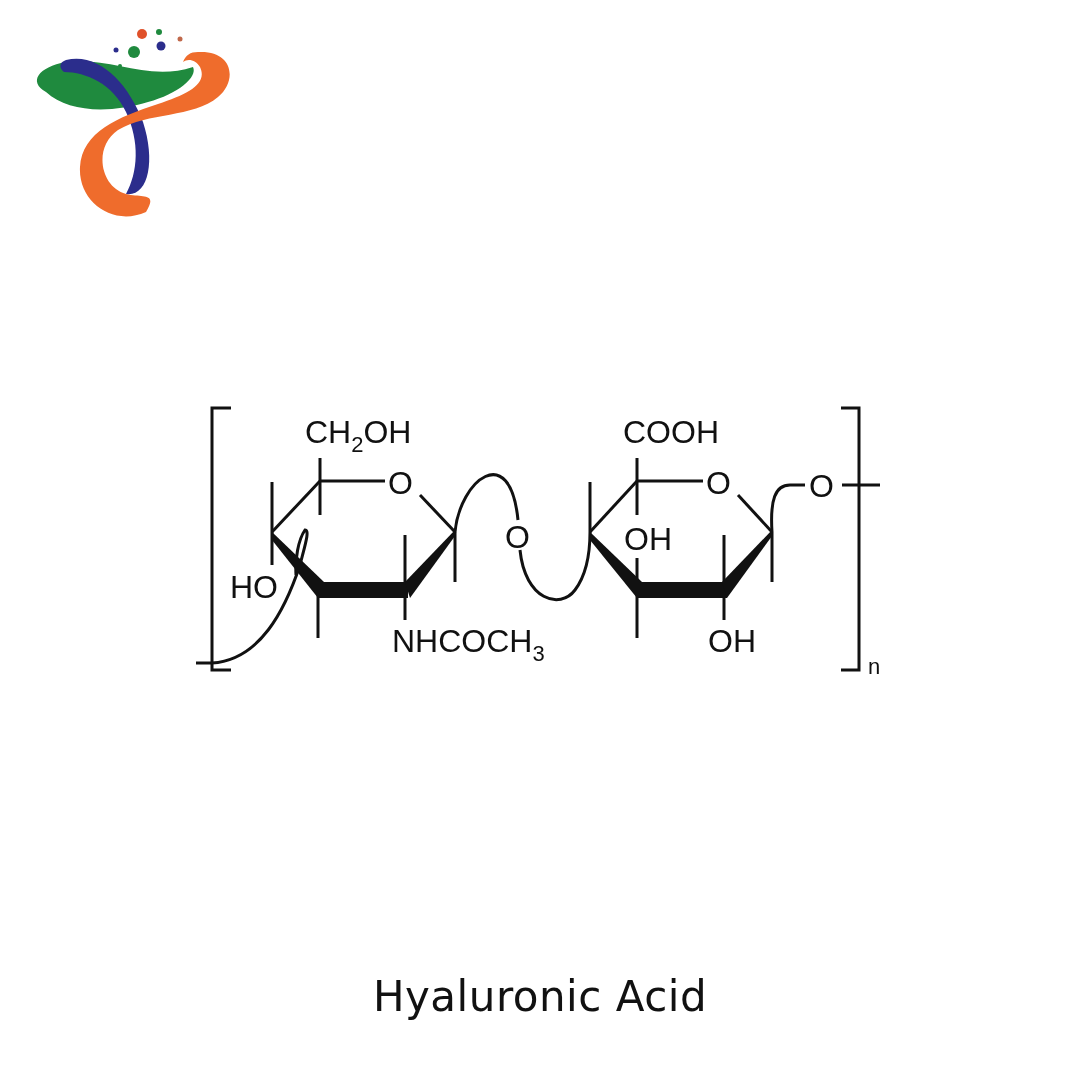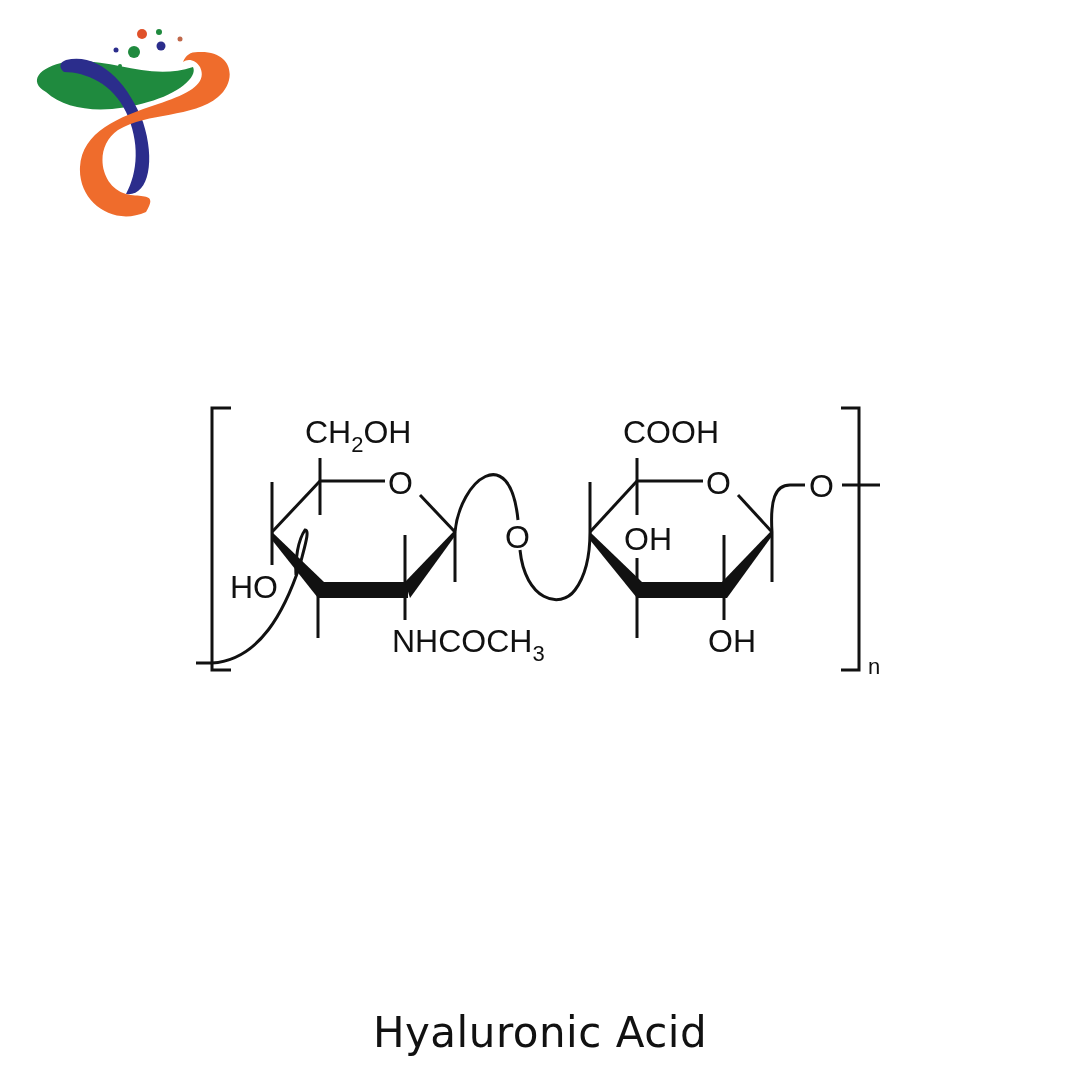--- a/index.html
+++ b/index.html
@@ -1,19 +1,19 @@
 <!DOCTYPE html>
 <html><head>
   <meta charset="utf-8">
   <style>
     html, body { margin: 0; padding: 0; background: #ffffff; }
     body { width: 1080px; height: 1080px; position: relative; overflow: hidden; font-family: "Liberation Sans", sans-serif; }
     .logo { position: absolute; left: 18px; left: 18px; top: 22px; width: 225px; height: 200px; }
     .structure { position: absolute; left: 0; top: 0; width: 1080px; height: 1080px; }
-    .caption { position: absolute; left: 0; width: 1080px; top: 1008px; text-align: center; font-family: "DejaVu Sans", sans-serif; font-size: 42px; color: #111111; letter-spacing: 0.5px; }
+    .caption { position: absolute; left: 0; width: 1080px; top: 972px; text-align: center; font-family: "DejaVu Sans", sans-serif; font-size: 42px; color: #111111; letter-spacing: 0.5px; }
     svg text { font-family: "Liberation Sans", sans-serif; fill: #111111; }
   </style>
 </head>
 <body>
 
 <svg class="logo" viewBox="0 0 225 200">
 
   <circle cx="124" cy="12" r="5" fill="#e0512a"></circle>
   <circle cx="141" cy="10" r="3" fill="#1f8a3e"></circle>
   <circle cx="162" cy="17" r="2.5" fill="#c0684a"></circle>

